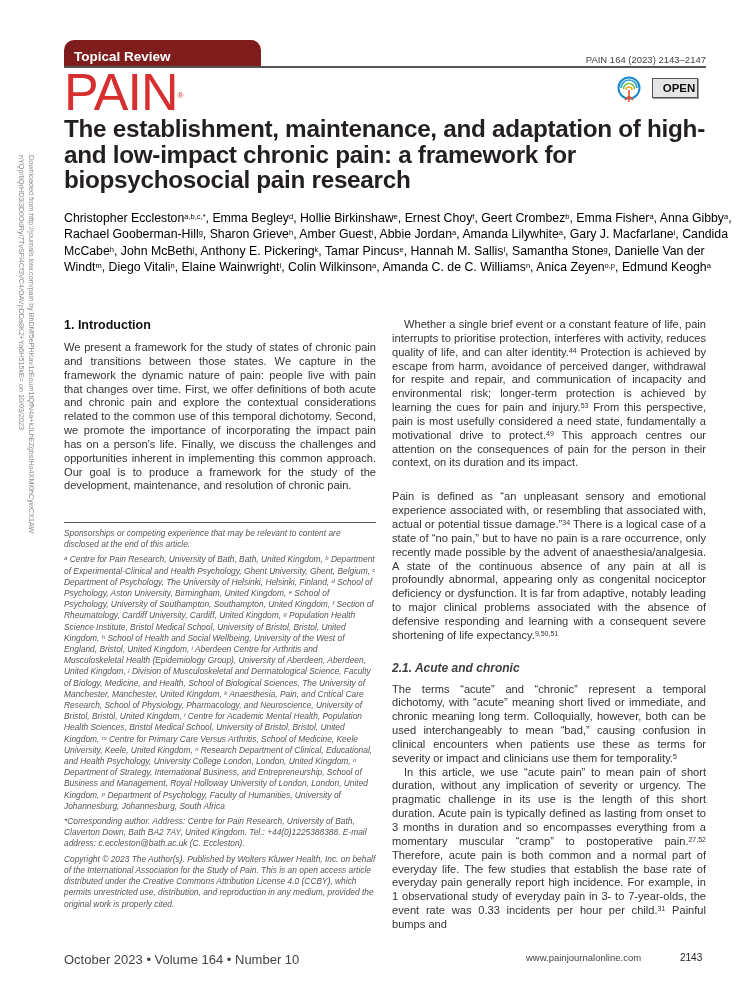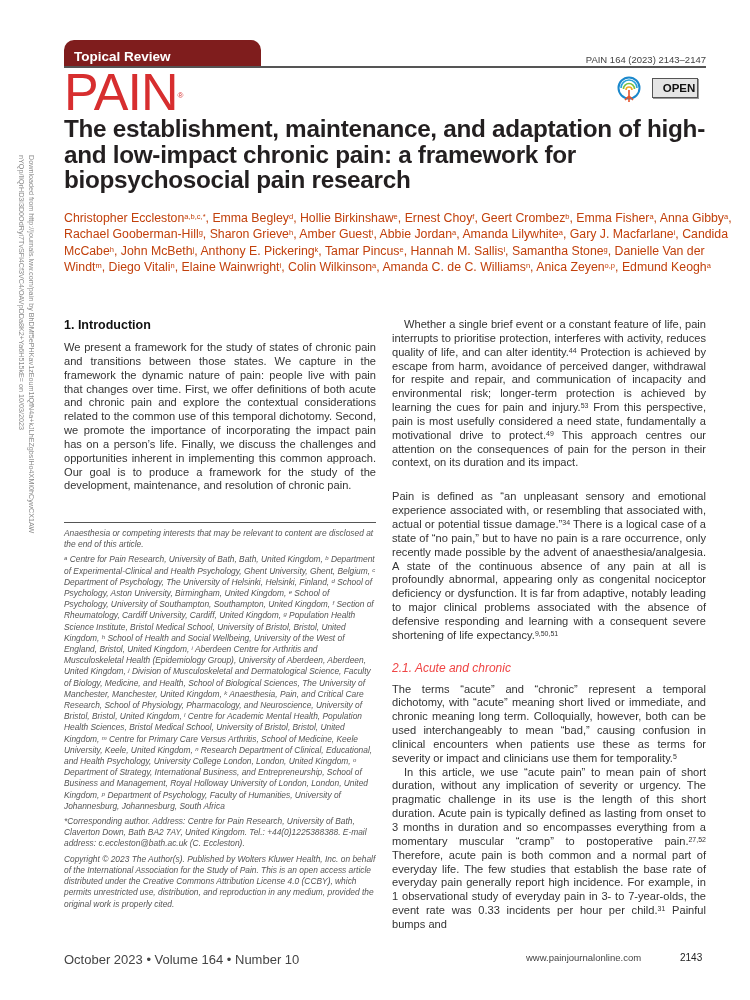--- a/index.html
+++ b/index.html
@@ -48,29 +48,29 @@
     padding-left: 8px;
   }
 
   .title {
     position: absolute; left: 64px; top: 116px; width: 680px;
     font-size: 24.3px; line-height: 25.5px; font-weight: bold; color: #231f20;
     letter-spacing: -0.3px;
   }
   .authors {
     position: absolute; left: 64px; top: 210px; width: 680px;
-    font-size: 12.3px; line-height: 16.4px; color: #c2410c;
+    font-size: 12.3px; line-height: 16.4px; color: #000000;
   }
   .authors sup { font-size: 7.5px; vertical-align: top; position: relative; top: -1px; }
 
   .col-left { position: absolute; left: 64px; top: 318px; width: 312px; }
   .col-right { position: absolute; left: 392px; top: 318px; width: 314px; }
 
   h2.sec { font-size: 12.5px; font-weight: bold; color: #111; margin-bottom: 9px; line-height: 14px; }
-  h3.subsec { font-size: 12px; font-weight: normal; font-style: italic; color: #ef4444; margin-bottom: 8px; line-height: 14px; }
+  h3.subsec { font-size: 12px; font-weight: bold; font-style: italic; color: #404040; margin-bottom: 8px; line-height: 14px; }
   p.body {
     font-size: 11.1px; line-height: 13.85px; color: #333; text-align: justify;
   }
   p.body.indent { text-indent: 12px; }
   p.body sup { font-size: 7px; vertical-align: top; position: relative; top: -2px; }
 
   .fn-block { position: absolute; left: 64px; top: 522px; width: 312px; }
   .fn-rule { height: 1px; background: #555; margin-bottom: 5px; }
   .fn {
     font-size: 8.4px; line-height: 11.2px; font-style: italic; color: #555;
@@ -110,21 +110,21 @@
 
 <div class="authors" id="authors"><span>Christopher Eccleston</span><sup>a,b,c,*</sup>, <span>Emma Begley</span><sup>d</sup>, <span>Hollie Birkinshaw</span><sup>e</sup>, <span>Ernest Choy</span><sup>f</sup>, <span>Geert Crombez</span><sup>b</sup>, <span>Emma Fisher</span><sup>a</sup>, <span>Anna Gibby</span><sup>a</sup>, <span>Rachael Gooberman-Hill</span><sup>g</sup>, <span>Sharon Grieve</span><sup>h</sup>, <span>Amber Guest</span><sup>i</sup>, <span>Abbie Jordan</span><sup>a</sup>, <span>Amanda Lilywhite</span><sup>a</sup>, <span>Gary J. Macfarlane</span><sup>i</sup>, <span>Candida McCabe</span><sup>h</sup>, <span>John McBeth</span><sup>j</sup>, <span>Anthony E. Pickering</span><sup>k</sup>, <span>Tamar Pincus</span><sup>e</sup>, <span>Hannah M. Sallis</span><sup>l</sup>, <span>Samantha Stone</span><sup>g</sup>, <span>Danielle Van der Windt</span><sup>m</sup>, <span>Diego Vitali</span><sup>n</sup>, <span>Elaine Wainwright</span><sup>i</sup>, <span>Colin Wilkinson</span><sup>a</sup>, <span>Amanda C. de C. Williams</span><sup>n</sup>, <span>Anica Zeyen</span><sup>o,p</sup>, <span>Edmund Keogh</span><sup>a</sup></div>
 
 <div class="col-left">
   <h2 class="sec">1. Introduction</h2>
   <p class="body">We present a framework for the study of states of chronic pain and transitions between those states. We capture in the framework the dynamic nature of pain: people live with pain that changes over time. First, we offer definitions of both acute and chronic pain and explore the contextual considerations related to the common use of this temporal dichotomy. Second, we promote the importance of incorporating the impact pain has on a person’s life. Finally, we discuss the challenges and opportunities inherent in implementing this common approach. Our goal is to produce a framework for the study of the development, maintenance, and resolution of chronic pain.</p>
 </div>
 
 <div class="fn-block">
   <div class="fn-rule"></div>
-  <p class="fn">Anaesthesia or competing interests that may be relevant to content are disclosed at the end of this article.</p>
+  <p class="fn">Sponsorships or competing experience that may be relevant to content are disclosed at the end of this article.</p>
   <p class="fn" id="affiliations"><sup>a</sup><span> Centre for Pain Research, University of Bath, Bath, United Kingdom, </span><sup>b</sup><span> Department of Experimental-Clinical and Health Psychology, Ghent University, Ghent, Belgium, </span><sup>c</sup><span> Department of Psychology, The University of Helsinki, Helsinki, Finland, </span><sup>d</sup><span> School of Psychology, Aston University, Birmingham, United Kingdom, </span><sup>e</sup><span> School of Psychology, University of Southampton, Southampton, United Kingdom, </span><sup>f</sup><span> Section of Rheumatology, Cardiff University, Cardiff, United Kingdom, </span><sup>g</sup><span> Population Health Science Institute, Bristol Medical School, University of Bristol, Bristol, United Kingdom, </span><sup>h</sup><span> School of Health and Social Wellbeing, University of the West of England, Bristol, United Kingdom, </span><sup>i</sup><span> Aberdeen Centre for Arthritis and Musculoskeletal Health (Epidemiology Group), University of Aberdeen, Aberdeen, United Kingdom, </span><sup>j</sup><span> Division of Musculoskeletal and Dermatological Science, Faculty of Biology, Medicine, and Health, School of Biological Sciences, The University of Manchester, Manchester, United Kingdom, </span><sup>k</sup><span> Anaesthesia, Pain, and Critical Care Research, School of Physiology, Pharmacology, and Neuroscience, University of Bristol, Bristol, United Kingdom, </span><sup>l</sup><span> Centre for Academic Mental Health, Population Health Sciences, Bristol Medical School, University of Bristol, Bristol, United Kingdom, </span><sup>m</sup><span> Centre for Primary Care Versus Arthritis, School of Medicine, Keele University, Keele, United Kingdom, </span><sup>n</sup><span> Research Department of Clinical, Educational, and Health Psychology, University College London, London, United Kingdom, </span><sup>o</sup><span> Department of Strategy, International Business, and Entrepreneurship, School of Business and Management, Royal Holloway University of London, London, United Kingdom, </span><sup>p</sup><span> Department of Psychology, Faculty of Humanities, University of Johannesburg, Johannesburg, South Africa</span></p>
   <p class="fn">*Corresponding author. Address: Centre for Pain Research, University of Bath, Claverton Down, Bath BA2 7AY, United Kingdom. Tel.: +44(0)1225388388. E-mail address: c.eccleston@bath.ac.uk (C. Eccleston).</p>
   <p class="fn">Copyright © 2023 The Author(s). Published by Wolters Kluwer Health, Inc. on behalf of the International Association for the Study of Pain. This is an open access article distributed under the Creative Commons Attribution License 4.0 (CCBY), which permits unrestricted use, distribution, and reproduction in any medium, provided the original work is properly cited.</p>
 </div>
 
 <div class="col-right">
   <p class="body indent" style="margin-bottom:20px;">
     <span>Whether a single brief event or a constant feature of life, pain interrupts to prioritise protection, interferes with activity, reduces quality of life, and can alter identity.</span><sup>44</sup><span> Protection is achieved by escape from harm, avoidance of perceived danger, withdrawal for respite and repair, and communication of incapacity and environmental risk; longer-term protection is achieved by learning the cues for pain and injury.</span><sup>53</sup><span> From this perspective, pain is most usefully considered a need state, fundamentally a motivational drive to protect.</span><sup>49</sup><span> This approach centres our attention on the consequences of pain for the person in their context, on its duration and its impact.</span>
   </p>
 

